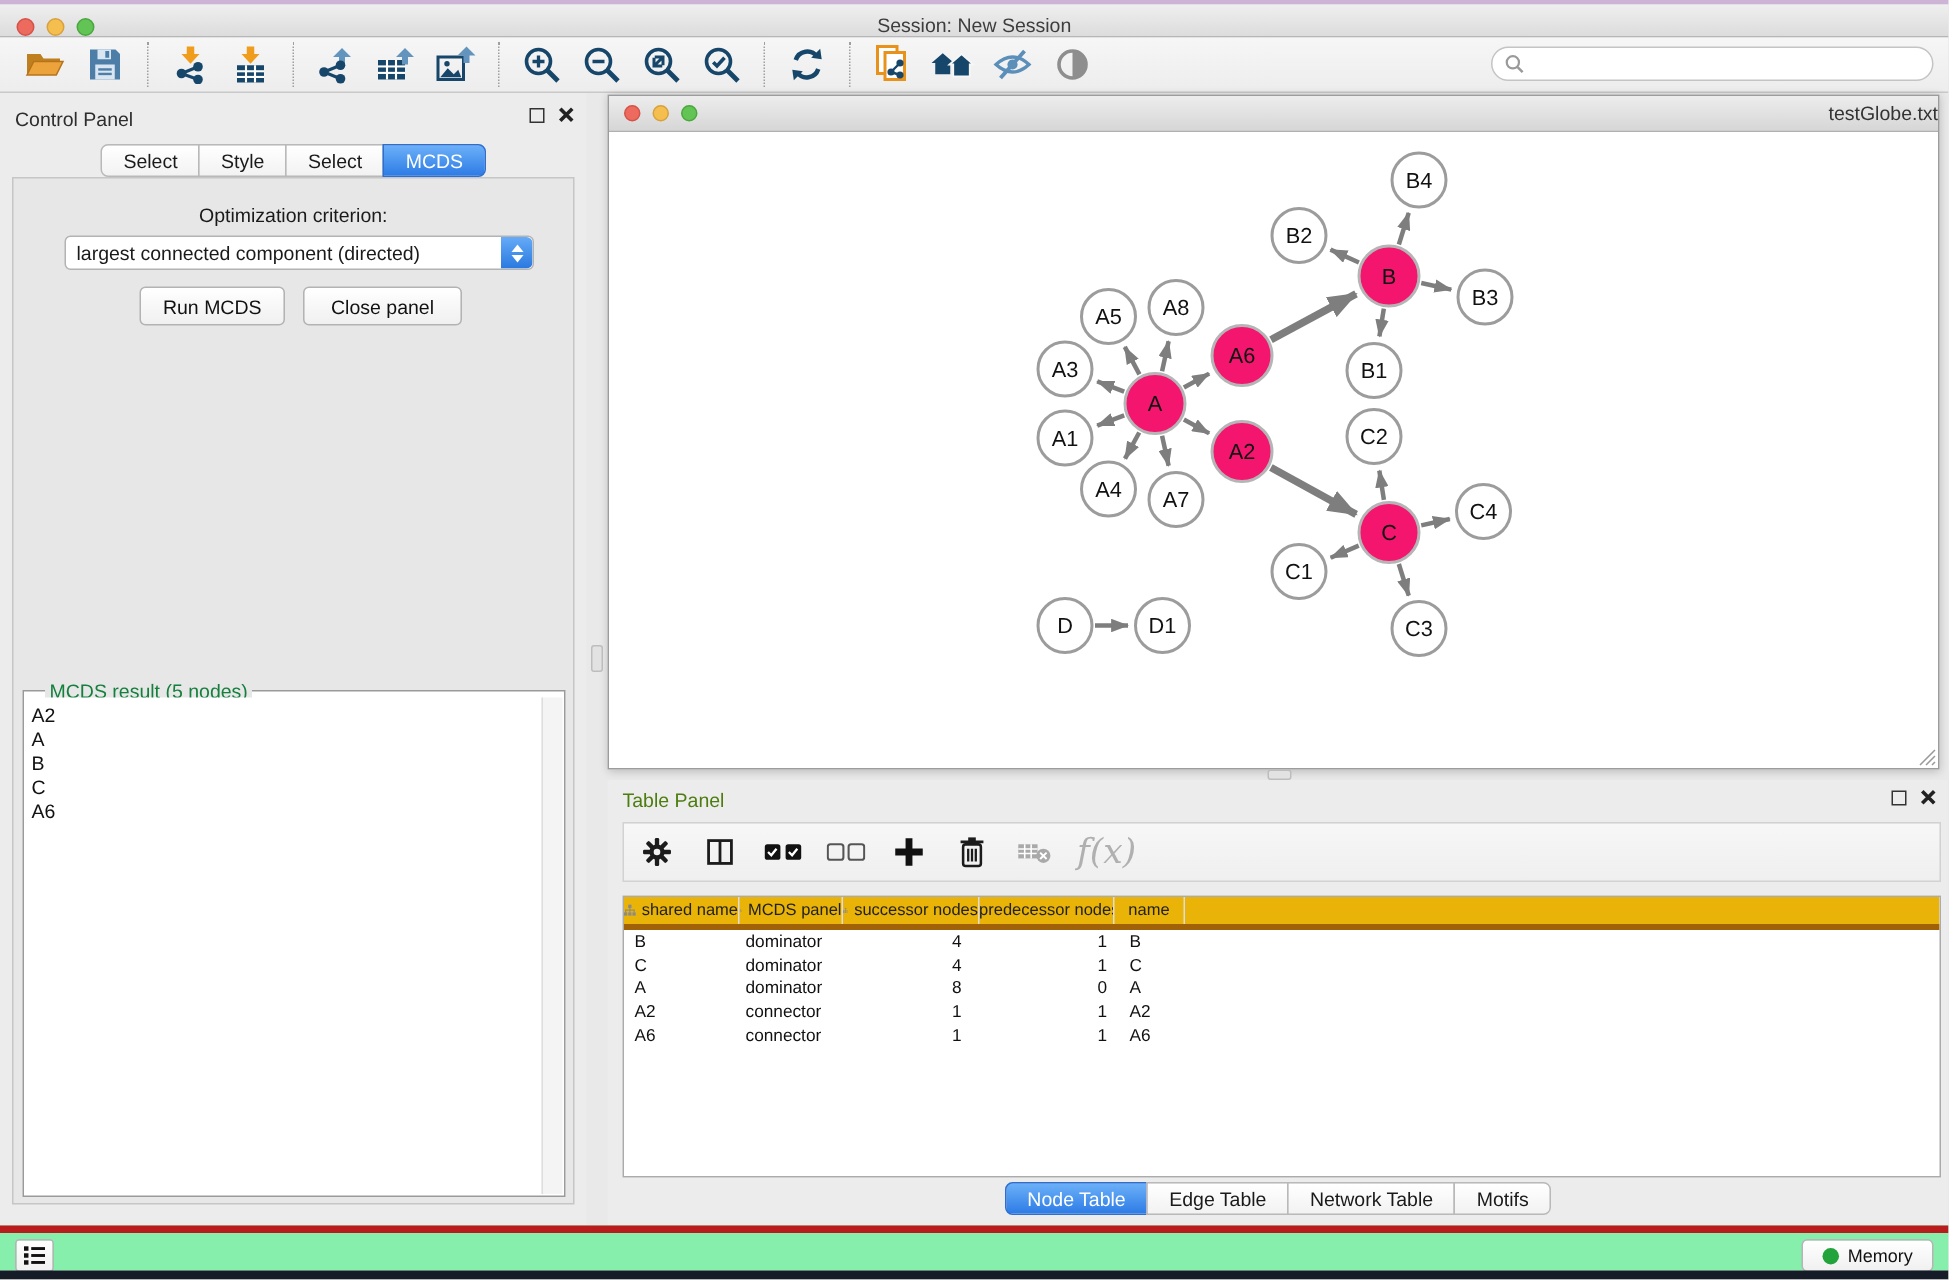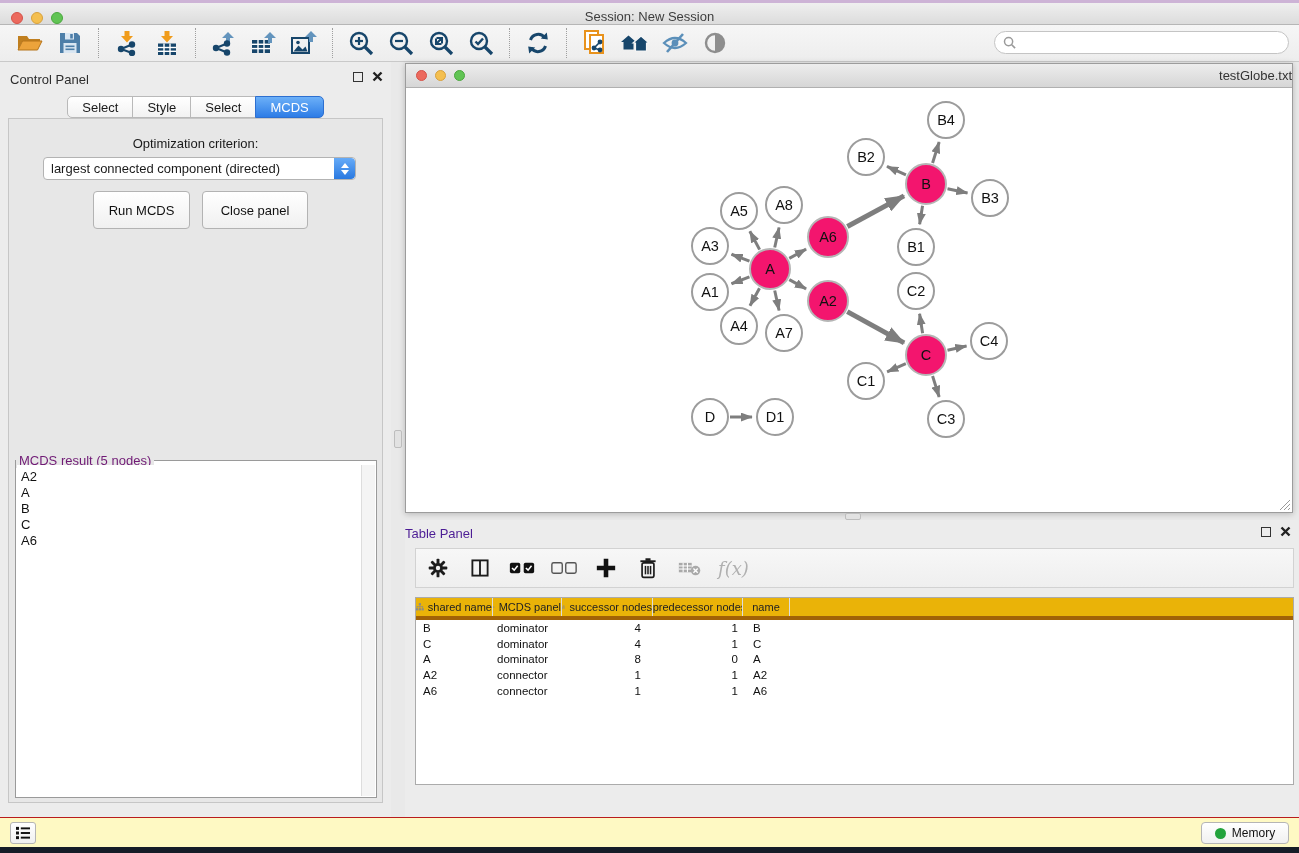--- a/index.html
+++ b/index.html
@@ -31,57 +31,57 @@
   .seg:first-child{border-radius:5px 0 0 5px;margin-left:0}
   .seg:last-child{border-radius:0 5px 5px 0}
   .seg.active{background:linear-gradient(#6cb0f8,#2d7ce6);border-color:#2d6fd0;color:#fff}
   #cp-body{left:8px;top:56px;width:375px;height:685px;background:#e7e7e7;border:1px solid #c6c6c6}
   #opt-label{left:0;top:17px;width:100%;text-align:center}
   #criterion-select{left:34px;top:38px;width:313px;height:23px;background:#fff;border:1px solid #b3b3b3;border-radius:4px;display:flex;align-items:center;overflow:hidden}
   #criterion-select .val{flex:1;padding-left:7px;white-space:nowrap}
   #criterion-select .stepper{width:21px;height:100%;background:linear-gradient(#66abf8,#2a79e0);border-radius:0 4px 4px 0;display:flex;flex-direction:column;align-items:center;justify-content:center;gap:2px}
   .chev-up{width:0;height:0;border-left:4px solid transparent;border-right:4px solid transparent;border-bottom:5px solid #fff}
   .chev-down{width:0;height:0;border-left:4px solid transparent;border-right:4px solid transparent;border-top:5px solid #fff}
-  .pbtn{height:38px;background:linear-gradient(#ffffff,#f0f0f0);border:1px solid #b3b3b3;border-radius:4px;display:flex;align-items:center;justify-content:center;color:#111}
+  .pbtn{height:26px;background:linear-gradient(#ffffff,#f0f0f0);border:1px solid #b3b3b3;border-radius:4px;display:flex;align-items:center;justify-content:center;color:#111}
   #run-btn{left:84px;top:72px;width:97px}
   #closep-btn{left:193px;top:72px;width:106px}
   #result-box{left:6px;top:341px;width:362px;height:338px;border:1px solid #9a9a9a;background:#fff}
-  #result-legend{position:absolute;top:-8px;left:0;background:#e7e7e7;padding:0 3px;color:#701a75}
+  #result-legend{position:absolute;top:-8px;left:14px;background:#e7e7e7;padding:0 3px;color:#15803d}
   #result-list{position:absolute;left:1px;top:4px;right:15px;bottom:1px;background:#fff;padding:4px 4px;overflow:hidden}
   #result-list .item{line-height:16px;color:#111}
   #result-scroll{position:absolute;top:4px;right:1px;bottom:1px;width:14px;background:#f4f4f4;border-left:1px solid #ddd}
 
   
   #network-window{left:405px;top:63px;width:888px;height:450px;background:#fff;border:1px solid #9c9c9c;box-shadow:0 1px 6px rgba(0,0,0,.22)}
   #nw-titlebar{position:absolute;left:0;top:0;right:0;height:24px;background:linear-gradient(#ededed,#d6d6d6);border-bottom:1px solid #b0b0b0;display:flex;align-items:center;padding-left:10px}
   #nw-titlebar .title{position:absolute;left:0;right:0;text-align:right;color:#333}
   #nw-canvas{position:absolute;left:0;top:24px;right:0;bottom:0;background:#fff}
   #resize-grip{position:absolute;right:1px;bottom:1px;width:14px;height:14px}
   .grabber-v{left:394px;top:430px;width:8px;height:18px;background:#e2e2e2;border:1px solid #bdbdbd;border-radius:2px}
   .grabber-h{left:845px;top:513px;width:16px;height:7px;background:#e2e2e2;border:1px solid #bdbdbd;border-radius:2px}
 
   
   #table-panel{left:405px;top:520px;width:894px;height:297px;background:#ececec}
-  #tp-title{left:0;top:6px;color:#4c1d95}
+  #tp-title{left:10px;top:6px;color:#4d7c0f}
   #tp-toolbar{left:10px;top:28px;width:879px;height:40px;background:linear-gradient(#f7f7f7,#efefef);border:1px solid #d2d2d2;display:flex;align-items:center;padding-left:8px;gap:14px}
   .tpbtn{width:28px;height:28px;display:flex;align-items:center;justify-content:center}
   #node-table{left:10px;top:77px;width:879px;height:188px;background:#fff;border:1px solid #ababab;overflow:hidden}
   #nt-header{display:grid;grid-template-columns:77px 69px 91px 90px 47px auto;background:#eab308;border-bottom:4px solid #a16207;height:22px}
   #nt-header .th{display:flex;align-items:center;justify-content:center;gap:4px;font-size:11px;color:#222;border-right:1px solid #dcdcdc;overflow:hidden;white-space:nowrap}
   #nt-body .tr{display:grid;grid-template-columns:77px 69px 91px 90px 47px auto;height:15.7px}
   #nt-body .td{font-size:11.5px;color:#111;white-space:nowrap;overflow:hidden;display:flex;align-items:center}
   #nt-body .td.c0{padding-left:7px}
   #nt-body .td.c1{padding-left:4px}
   #nt-body .td.c2{justify-content:flex-end;padding-right:12px}
   #nt-body .td.c3{justify-content:flex-end;padding-right:5px}
   #nt-body .td.c4{padding-left:10px}
   #tp-tabs{left:0;top:268px;width:894px;display:flex;justify-content:center}
 
   
-  #status-bar{left:0;top:817px;width:1299px;height:30px;background:#fef9c3;border-top:1px solid #b91c1c}
+  #status-bar{left:0;top:817px;width:1299px;height:30px;background:#86efac;border-top:5px solid #b91c1c}
   #list-btn{left:10px;top:4px;width:26px;height:22px;background:linear-gradient(#fff,#f0f0f0);border:1px solid #b5b5b5;border-radius:3px;display:flex;align-items:center;justify-content:center}
   #memory-btn{right:10px;top:4px;width:88px;height:22px;background:linear-gradient(#fff,#f0f0f0);border:1px solid #b5b5b5;border-radius:4px;display:flex;align-items:center;justify-content:center;gap:6px;font-size:12px;color:#111}
   #memory-dot{width:11px;height:11px;border-radius:50%}
   #desktop-bottom{left:0;top:847px;width:1299px;height:6px;background:#151c27}
 </style>
 </head>
 <body>
 
 <div id="desktop-top" class="abs"></div>
 <div id="titlebar" class="abs" style="padding-left:11px">
@@ -481,21 +481,21 @@
         <g stroke="#fff" stroke-width="1.2">
             <line x1="6" y1="4" x2="6" y2="15"></line>
             <line x1="11" y1="4" x2="11" y2="15"></line>
             <line x1="1" y1="7.6" x2="16" y2="7.6"></line>
             <line x1="1" y1="11.2" x2="16" y2="11.2"></line>
           </g>
         <circle cx="20.5" cy="13" r="5.5" fill="#a9a9a9"></circle>
         <path d="M18 10.5 l5 5 M23 10.5 l-5 5" stroke="#fff" stroke-width="1.6"></path>
       </svg>
     </span>
-    <span class="tpbtn" style="font-family:'DejaVu Serif',serif;font-style:italic;font-size:18px;color:#b0b0b0;width:auto">f(x)</span>
+    <span class="tpbtn" style="font-family:'DejaVu Serif',serif;font-style:italic;font-size:23px;color:#b0b0b0;width:auto">f(x)</span>
   </div>
   <div id="node-table" class="abs">
     <div id="nt-header">
         <div class="th">
           <svg width="10" height="10" viewBox="0 0 10 10">
             <g fill="#8a8a8a">
               <rect x="3.6" y="0" width="2.8" height="2.8"></rect>
               <rect x="0" y="6.6" width="2.8" height="2.8"></rect>
               <rect x="3.6" y="6.6" width="2.8" height="2.8"></rect>
               <rect x="7.2" y="6.6" width="2.8" height="2.8"></rect>
@@ -597,20 +597,26 @@
         <div class="tr">
           <div class="td c0">A6</div>
           <div class="td c1">connector</div>
           <div class="td c2">1</div>
           <div class="td c3">1</div>
           <div class="td c4">A6</div>
           <div class="td"></div>
         </div>
       </div>
   </div>
+  <div id="tp-tabs" class="abs">
+      <div class="seg active">Node Table</div>
+      <div class="seg">Edge Table</div>
+      <div class="seg">Network Table</div>
+      <div class="seg">Motifs</div>
+    </div>
 </div>
 
 <div id="status-bar" class="abs">
   <div id="list-btn" class="abs">
     <svg width="16" height="14" viewBox="0 0 18 16">
       <g fill="#111">
           <rect x="1" y="1" width="3.4" height="3.4"></rect>
           <rect x="1" y="6.3" width="3.4" height="3.4"></rect>
           <rect x="1" y="11.6" width="3.4" height="3.4"></rect>
           <rect x="6.5" y="1.6" width="10.5" height="2.2"></rect>

